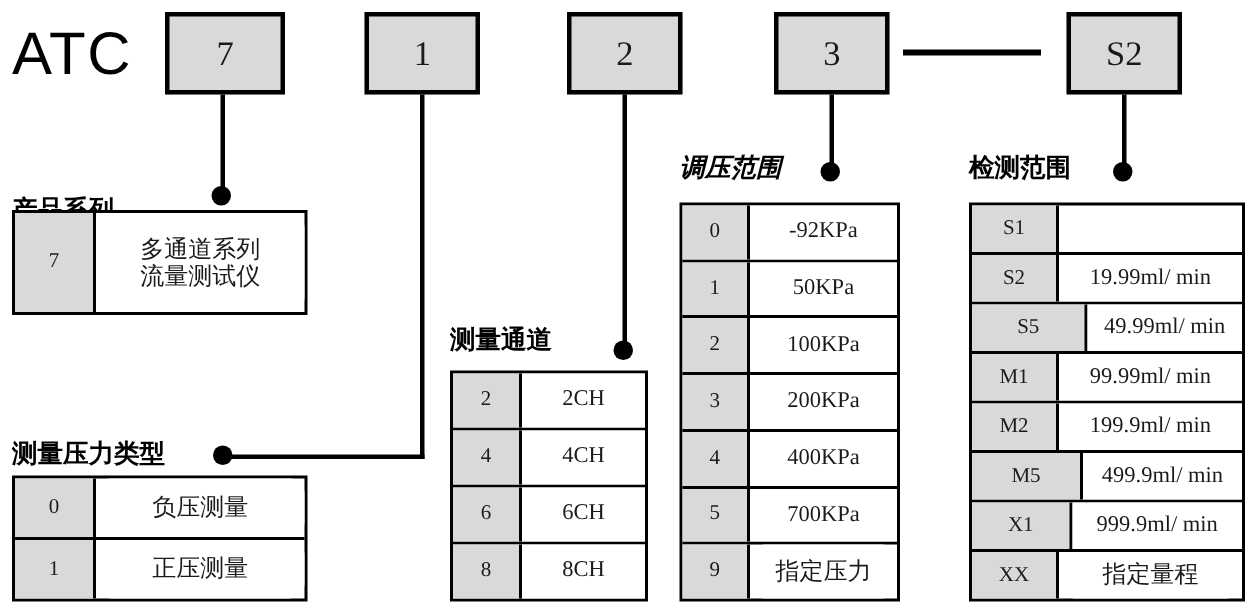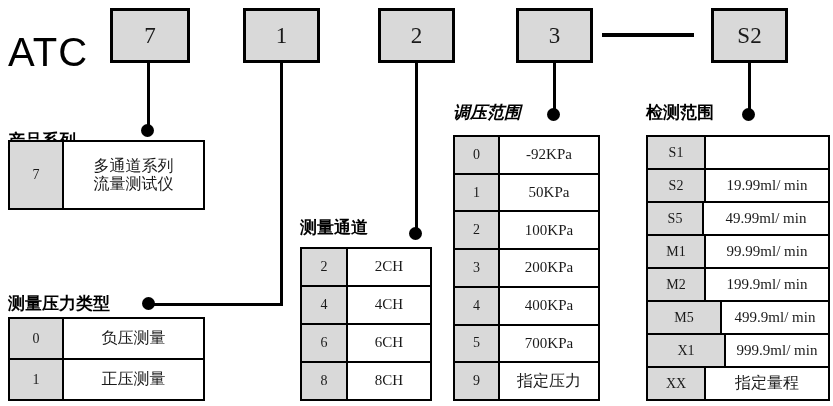--- a/index.html
+++ b/index.html
@@ -100,21 +100,21 @@
     padding:0 3px;
     line-height:1.15;
   }
   .cjk{font-family:"DejaVu Sans",sans-serif;font-size:16px;border-radius:10px;}
 </style>
 </head>
 <body>
 
 <div class="stage">
 
-  <div class="brand" style="left:8px;top:16px;margin-top:16px;">ATC</div>
+  <div class="brand" style="left:8px;top:16px;">ATC</div>
 
   <div class="codebox" style="left:110px;top:8px;width:80px;height:55px;">7</div>
 
   <div class="codebox" style="left:243px;top:8px;width:77px;height:55px;">1</div>
 
   <div class="codebox" style="left:378px;top:8px;width:77px;height:55px;">2</div>
 
   <div class="codebox" style="left:516px;top:8px;width:77px;height:55px;">3</div>
 
   <div class="dash" style="left:602px;top:33px;width:92px;"></div>
@@ -214,37 +214,37 @@
 
   <div class="lut" style="left:646px;top:135px;width:184px;height:266px;">
     <div class="lrow">
       <div class="lcode" style="width:58px;">S1</div>
     </div>
     <div class="lrow">
       <div class="lcode" style="width:58px;">S2</div>
       <div class="ldesc">19.99ml/ min</div>
     </div>
     <div class="lrow">
-      <div class="lcode" style="width:56px;">S5</div>
+      <div class="lcode" style="width:77px;">S5</div>
       <div class="ldesc">49.99ml/ min</div>
     </div>
     <div class="lrow">
       <div class="lcode" style="width:58px;">M1</div>
       <div class="ldesc">99.99ml/ min</div>
     </div>
     <div class="lrow">
       <div class="lcode" style="width:58px;">M2</div>
       <div class="ldesc">199.9ml/ min</div>
     </div>
     <div class="lrow">
       <div class="lcode" style="width:74px;">M5</div>
       <div class="ldesc">499.9ml/ min</div>
     </div>
     <div class="lrow">
-      <div class="lcode" style="width:78px;text-align:center;">X1</div>
+      <div class="lcode" style="width:67px;text-align:center;">X1</div>
       <div class="ldesc">999.9ml/ min</div>
     </div>
     <div class="lrow">
       <div class="lcode" style="width:58px;">XX</div>
       <div class="ldesc cjk">指定量程</div>
     </div>
   </div>
 
 </div>
 

